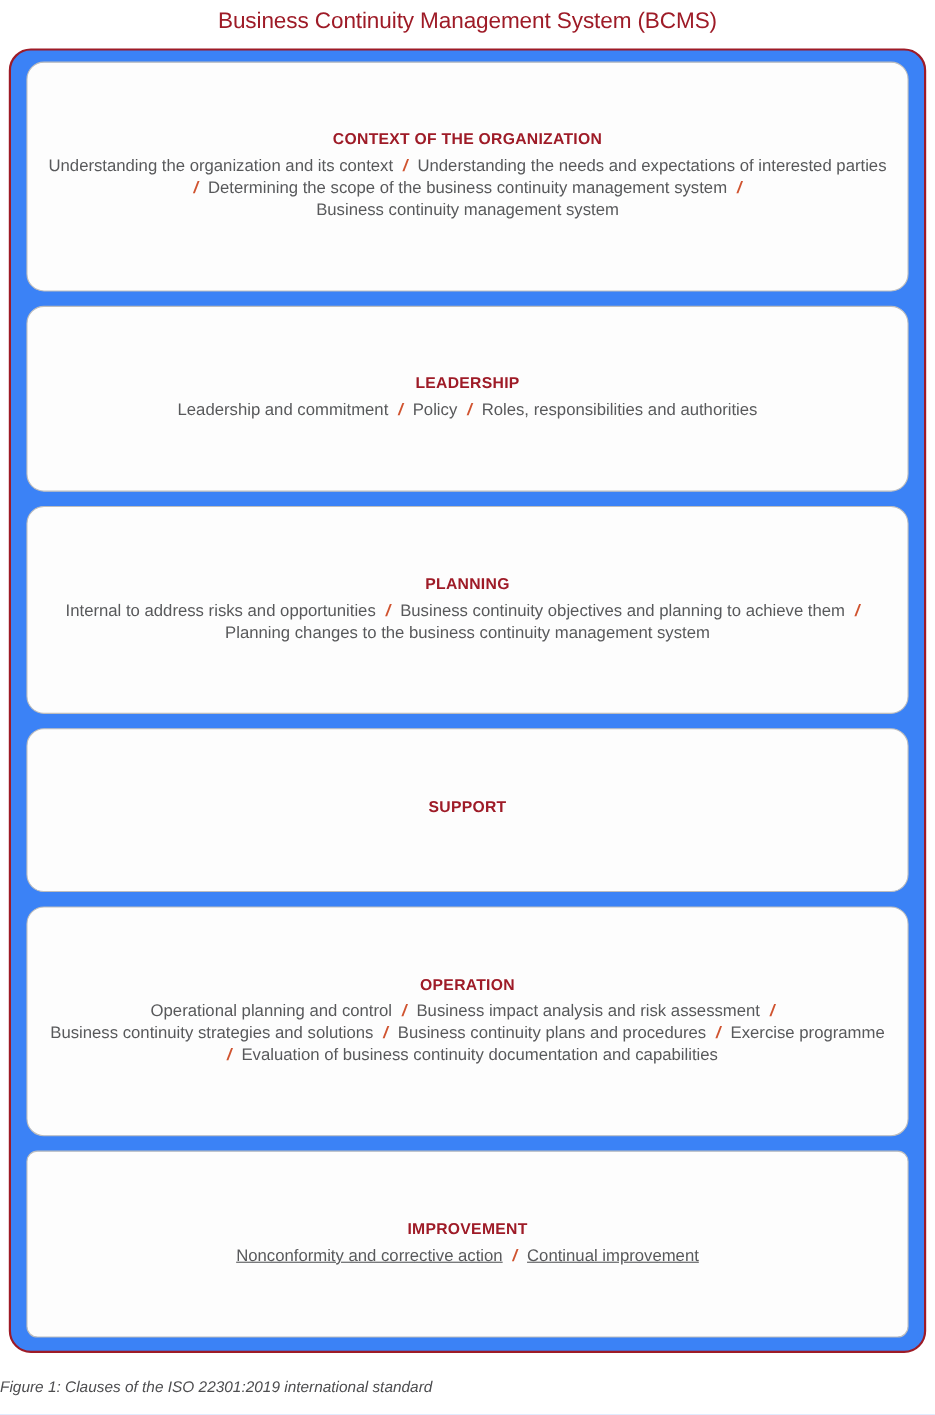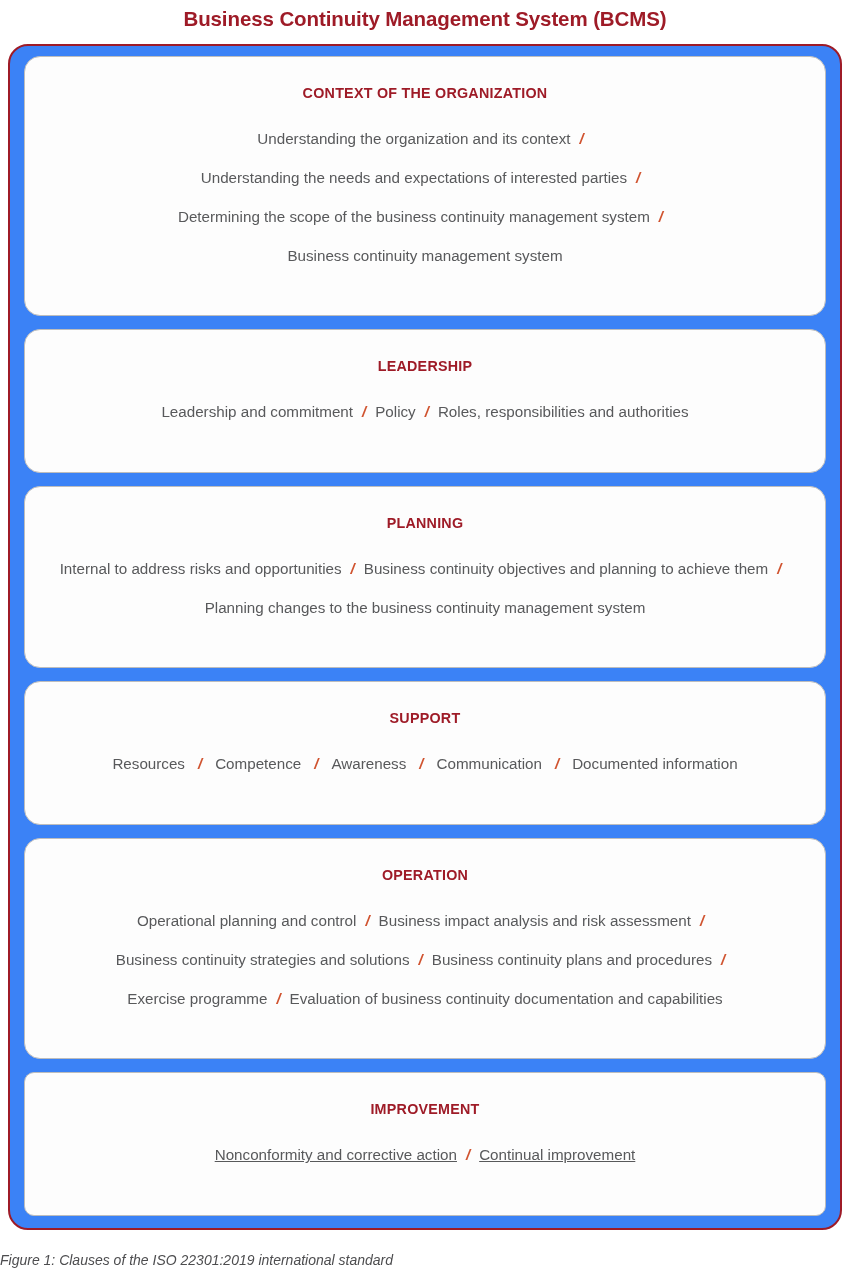--- a/index.html
+++ b/index.html
@@ -18,21 +18,21 @@
     position: relative;
     width: 850px;
     height: 1286px;
     box-sizing: border-box;
   }
 
   
   .figure-title {
     text-align: center;
     color: #9e1b27;
-    font-weight: bold;
+    font-weight: normal;
     font-size: 20.5px;
     letter-spacing: -0.1px;
     line-height: 1;
     padding-top: 9px;
     margin: 0 0 14px 0;
   }
 
   
   .bcms-frame {
     position: relative;
@@ -75,23 +75,23 @@
     text-transform: uppercase;
     text-align: center;
     line-height: 1.2;
     margin: 0 0 5px 0;
     white-space: nowrap;
   }
 
   .clause-items {
     color: #58595b;
     font-size: 15.2px;
-    line-height: 39px;
+    line-height: 20px;
     text-align: center;
-    margin: 12px;
+    margin: 0;
     max-width: 100%;
   }
   .clause-item {
     white-space: nowrap;
   }
   .sep {
     color: #d0532f;
     font-weight: bold;
     font-style: italic;
     font-size: 15px;
@@ -139,21 +139,20 @@
       <div class="clause-items"><span class="clause-item">Leadership and commitment</span><span class="sep">/</span><span class="clause-item">Policy</span><span class="sep">/</span><span class="clause-item">Roles, responsibilities and authorities</span></div>
     </div>
 
     <div class="clause-box w-planning">
       <div class="clause-heading">PLANNING</div>
       <div class="clause-items"><span class="clause-item">Internal to address risks and opportunities</span><span class="sep">/</span><span class="clause-item">Business continuity objectives and planning to achieve them</span><span class="sep">/</span><span class="clause-item">Planning changes to the business continuity management system</span></div>
     </div>
 
     <div class="clause-box w-support">
       <div class="clause-heading">SUPPORT</div>
-      <div class="clause-items"><span class="clause-item">Resources</span><span class="sep">/</span><span class="clause-item">Competence</span><span class="sep">/</span><span class="clause-item">Awareness</span><span class="sep">/</span><span class="clause-item">Communication</span><span class="sep">/</span><span class="clause-item">Documented information</span></div>
     </div>
 
     <div class="clause-box w-operation">
       <div class="clause-heading">OPERATION</div>
       <div class="clause-items"><span class="clause-item">Operational planning and control</span><span class="sep">/</span><span class="clause-item">Business impact analysis and risk assessment</span><span class="sep">/</span><span class="clause-item">Business continuity strategies and solutions</span><span class="sep">/</span><span class="clause-item">Business continuity plans and procedures</span><span class="sep">/</span><span class="clause-item">Exercise programme</span><span class="sep">/</span><span class="clause-item">Evaluation of business continuity documentation and capabilities</span></div>
     </div>
 
 
     <div class="clause-box w-improve">
       <div class="clause-heading">IMPROVEMENT</div>

